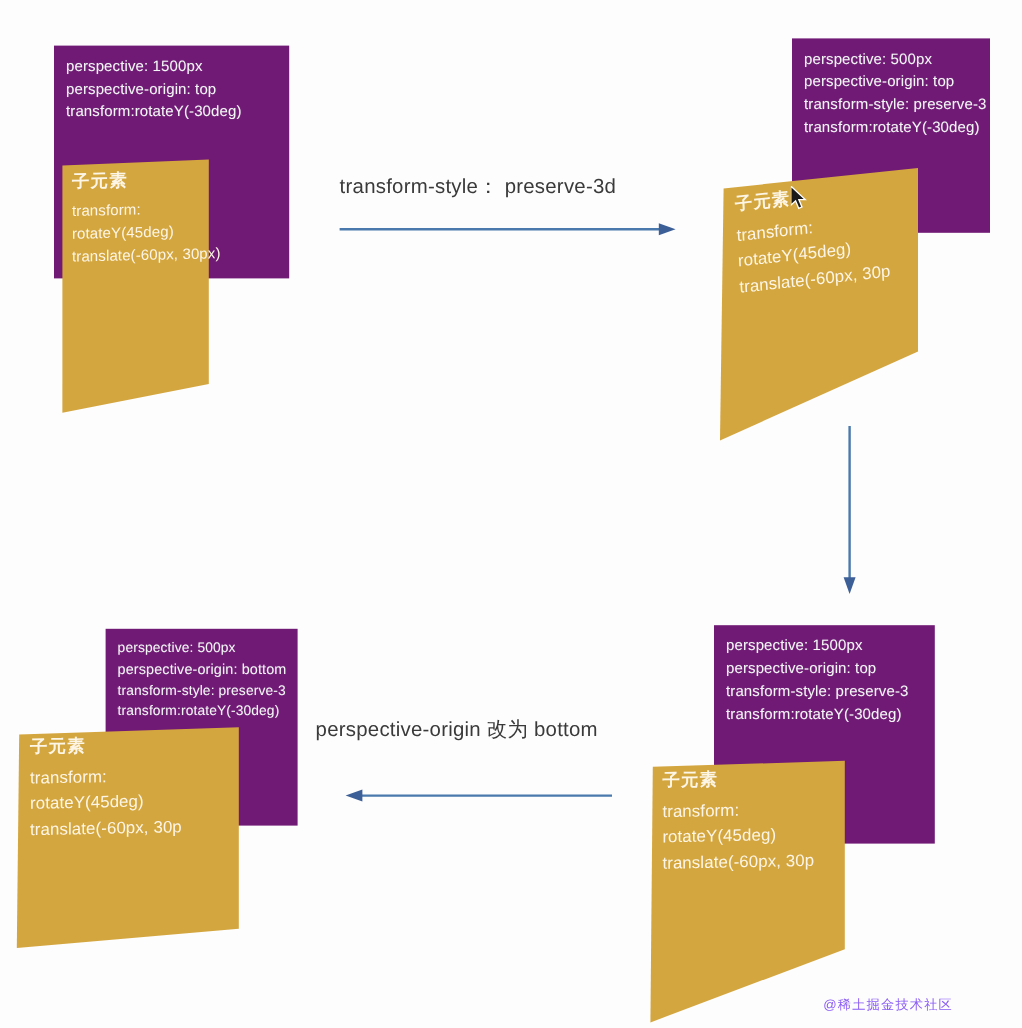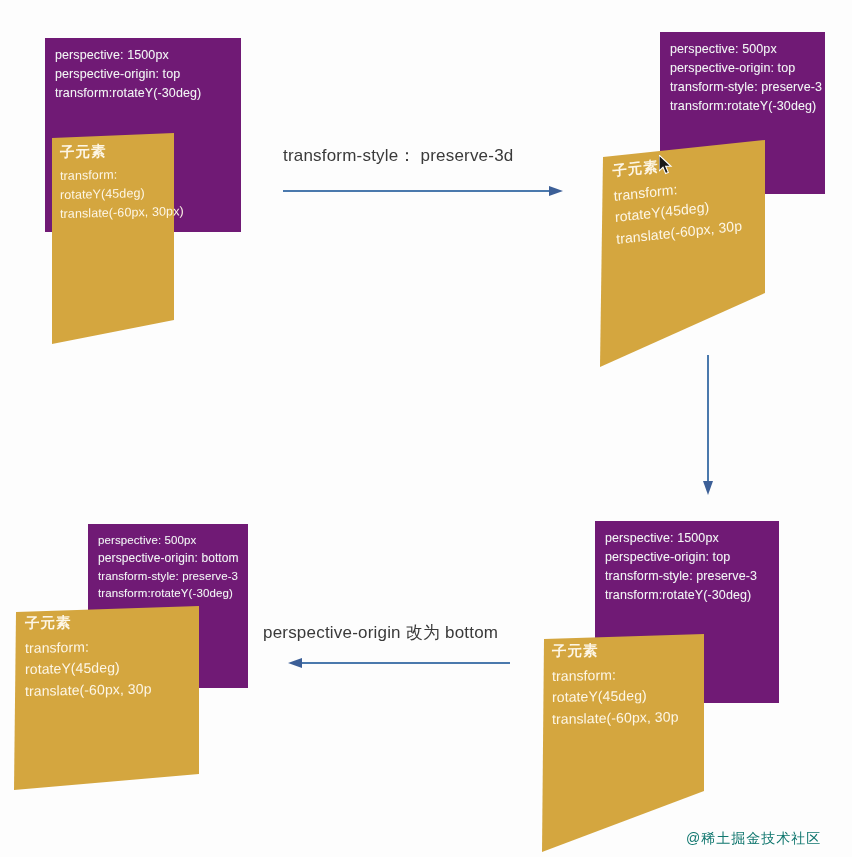--- a/index.html
+++ b/index.html
@@ -87,22 +87,22 @@
   
   .cursor {
     position: absolute;
     width: 14px;
     height: 21px;
   }
 
   
   .watermark {
     position: absolute;
-    font-size: 14px;
-    color: #0f766e;
+    font-size: 11px;
+    color: #8b5cf6;
     letter-spacing: 1px;
     white-space: nowrap;
   }
 </style>
 </head>
 <body>
 
 <div id="stage">
 
   <div class="group">
@@ -174,21 +174,21 @@
       </svg>
       <div class="child-text" style="left:52px; top:64px; transform: skewY(-1.1deg);">
         <span class="zi">子元素</span>
         <span class="cl">transform:</span>
         <span class="cl">rotateY(45deg)</span>
         <span class="cl">translate(-60px, 30p</span>
       </div>
     </div>
   </div>
 
-  <div class="arrow-label" style="left:263px; top:621px;">perspective-origin 改为 bottom</div>
+  <div class="arrow-label" style="left:263px; top:596px;">perspective-origin 改为 bottom</div>
   <svg class="arrow-svg" style="left:288px; top:655px;" width="222" height="16" viewBox="0 0 222 16">
     <line x1="12" y1="8" x2="222" y2="8" stroke="#4a79ad" stroke-width="2"></line>
     <polygon points="0,8 14,3 14,13" fill="#3c5f97"></polygon>
   </svg>
 
   <div class="group">
     <div class="parent-box" style="left:88px; top:524px; width:160px; height:164px;">
       <div class="line" style="font-size:11.5px">perspective: 500px</div>
       <div class="line" style="font-size:12px">perspective-origin: bottom</div>
       <div class="line" style="font-size:11.5px">transform-style: preserve-3</div>

